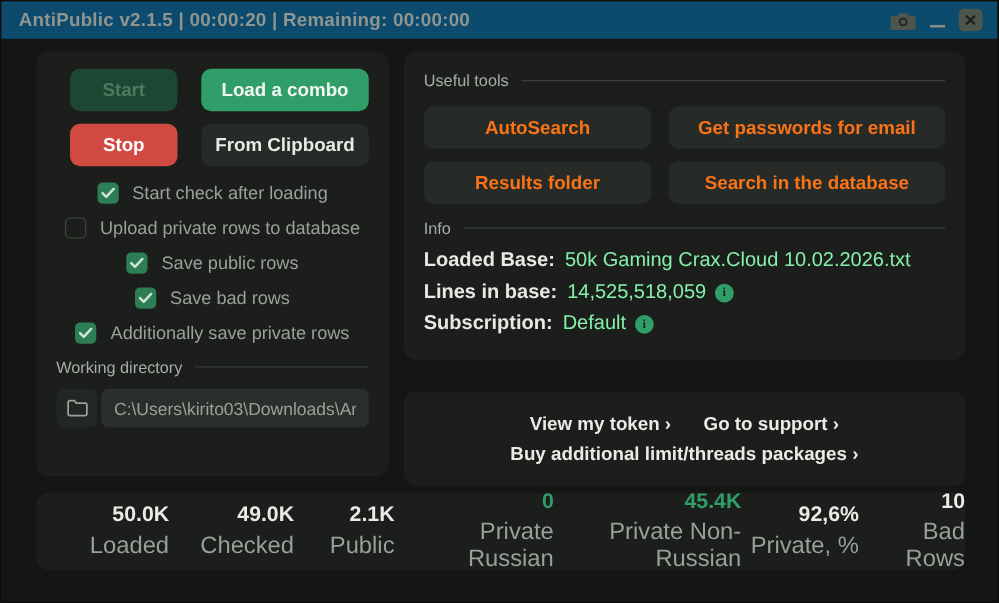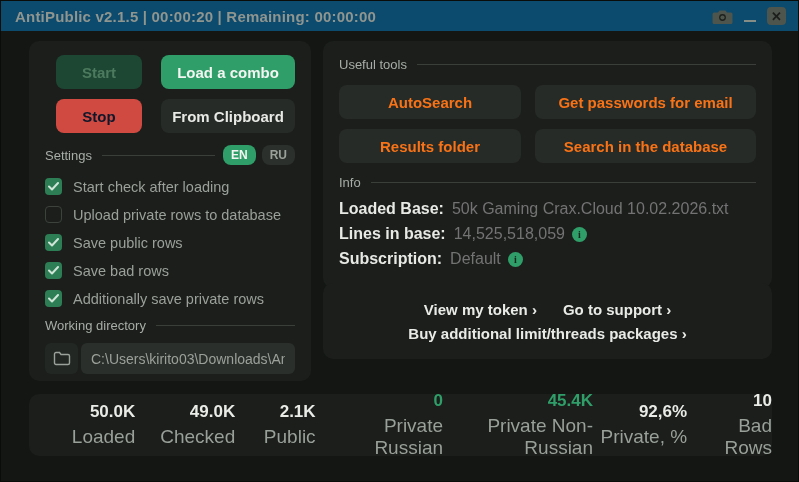--- a/index.html
+++ b/index.html
@@ -28,52 +28,52 @@
   .min-bar { width: 12px; height: 2px; background: #868c86; margin-top: 10px; }
   .close-btn {
     width: 19px; height: 18px; background: #4d554d; border-radius: 4px;
     color: #1b1e1b; font-size: 13px; font-weight: bold; line-height: 1;
   }
 
   
   .panel { position: absolute; background: #1b1e1b; border-radius: 10px; }
   .left-panel  { left: 28px;  top: 40px;  width: 282px; height: 340px; padding: 14px 16px; }
   .right-panel { left: 322px; top: 40px;  width: 449px; height: 247px; padding: 14px 16px; }
-  .links-panel { left: 322px; top: 282px; width: 449px; height: 76px;
+  .links-panel { left: 322px; top: 312px; width: 449px; height: 76px;
                  display: flex; flex-direction: column; justify-content: center; align-items: center; gap: 7px; }
   .stats-panel { left: 28px;  top: 393px; width: 743px; height: 62px;
                  display: flex; align-items: center; padding-left: 20px; }
 
   
   .btn-row { display: flex; gap: 8px; margin-bottom: 10px; }
   .btn {
     height: 34px; border: none; border-radius: 8px; font-family: inherit;
     font-size: 15px; font-weight: bold; cursor: pointer; display: flex;
     align-items: center; justify-content: center; margin-left: 11px;
   }
   .btn-start { width: 86px; background: #1d4733; color: #4c7a5e; }
   .btn-load  { flex: 1; background: #2f9e68; color: #f2f5f1; }
-  .btn-stop  { width: 86px; background: #d14a42; color: #0f172a; }
+  .btn-stop  { width: 86px; background: #d14a42; color: #ffffff; }
   .btn-clip  { flex: 1; background: #272b27; color: #e7e9e5; }
 
   
   .section-head { display: flex; align-items: center; margin-top: 12px; }
   .section-head .lbl { font-size: 13px; color: #a8ada7; white-space: nowrap; }
   .section-head .line { flex: 1; height: 1px; background: #3a3f3a; margin-left: 10px; }
   .lang-pills { display: flex; gap: 6px; margin-left: 8px; }
   .pill {
     font-size: 12px; font-weight: bold; border-radius: 8px; padding: 4px 8px;
     cursor: pointer; line-height: 1;
   }
   .pill.active { background: #2f9e68; color: #f2f5f1; }
   .pill.inactive { background: #2c302c; color: #9aa09a; }
 
   
   .checks { margin-top: 13px; }
-  .check-row { display: flex; align-items: center; gap: 11px; margin-bottom: 11px; cursor: pointer; }
+  .check-row { display: flex; align-items: center; gap: 11px; margin-bottom: 11px; cursor: pointer; justify-content: center; }
   .checkbox {
     width: 17px; height: 17px; border-radius: 4px; flex: 0 0 auto;
     display: flex; align-items: center; justify-content: center;
   }
   .checkbox.on { background: #2d7d55; }
   .checkbox.off { background: transparent; border: 1.5px solid #3d423d; }
   .checkbox svg { display: block; }
   .check-label { font-size: 14.5px; color: #9ba09a; }
 
   
@@ -95,21 +95,21 @@
   }
   .tool-btn {
     height: 34px; background: #272b27; border: none; border-radius: 8px;
     color: #f97316; font-family: inherit; font-size: 15px; font-weight: bold; cursor: pointer;
   }
 
   
   .info-rows { margin-top: 10px; }
   .info-row { display: flex; align-items: center; margin-bottom: 7px; }
   .info-label { font-size: 16px; font-weight: bold; color: #e7e9e5; margin-right: 8px; }
-  .info-value { font-size: 16px; color: #737373; }
+  .info-value { font-size: 16px; color: #86efac; }
   .info-icon {
     display: inline-flex; width: 15px; height: 15px; border-radius: 50%;
     background: #2f9e68; color: #15261d; font-size: 10px; font-weight: bold;
     align-items: center; justify-content: center; margin-left: 7px;
     font-family: "Liberation Serif", serif; cursor: pointer;
   }
 
   
   .links-row { display: flex; gap: 26px; }
   .link { font-size: 15px; font-weight: bold; color: #e9ebe7; cursor: pointer; }
@@ -149,28 +149,20 @@
   <div class="panel left-panel">
     <div class="btn-row">
       <button class="btn btn-start">Start</button>
       <button class="btn btn-load">Load a combo</button>
     </div>
     <div class="btn-row">
       <button class="btn btn-stop">Stop</button>
       <button class="btn btn-clip">From Clipboard</button>
     </div>
 
-    <div class="section-head">
-      <span class="lbl">Settings</span>
-      <span class="line"></span>
-      <span class="lang-pills">
-        <span class="pill active">EN</span>
-        <span class="pill inactive">RU</span>
-      </span>
-    </div>
 
     <div class="checks">
       <div class="check-row">
         <span class="checkbox on">
           <svg width="11" height="9" viewBox="0 0 11 9">
               <path d="M1 4.5 L4 7.5 L10 1" stroke="#cfe5d8" stroke-width="2" fill="none" stroke-linecap="round" stroke-linejoin="round"></path>
             </svg>
         </span>
         <span class="check-label">Start check after loading</span>
       </div>

